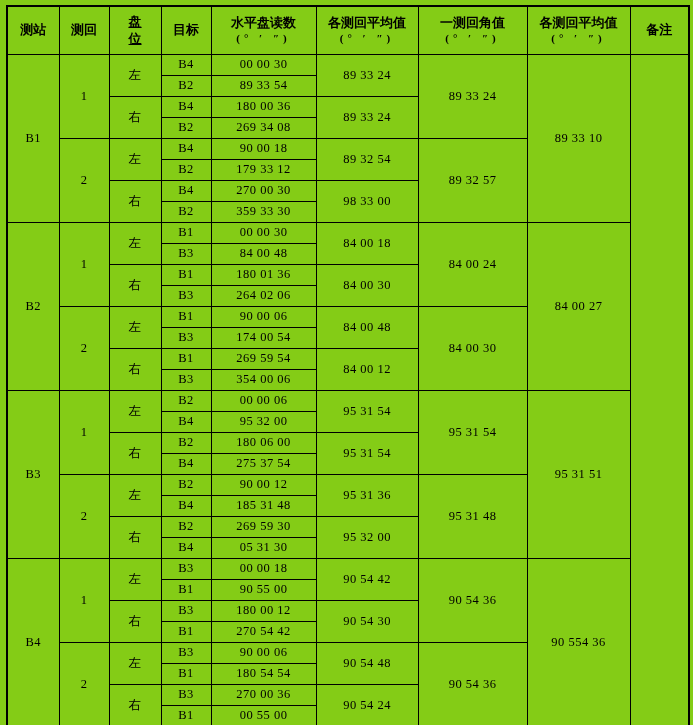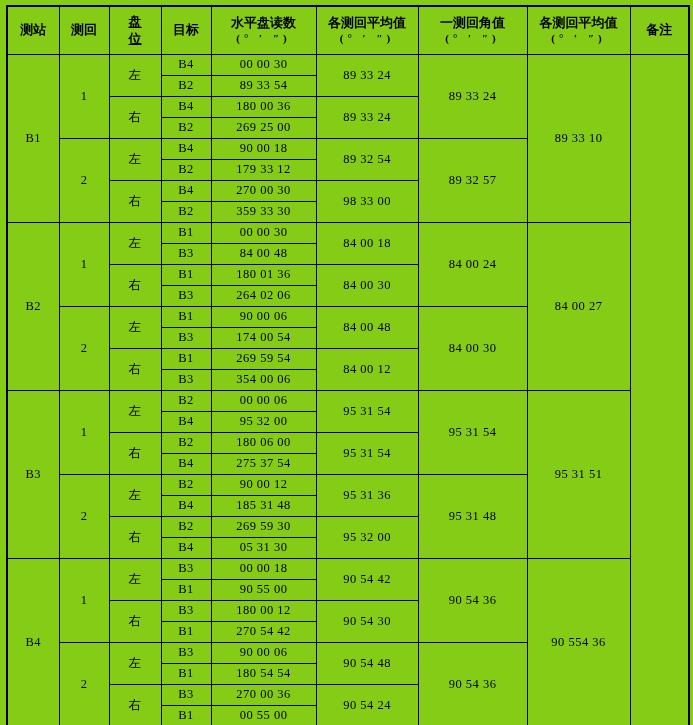--- a/index.html
+++ b/index.html
@@ -123,21 +123,21 @@
           <td>89 33 54</td>
         </tr>
         <tr>
           <td rowspan="2">右</td>
           <td>B4</td>
           <td>180 00 36</td>
           <td rowspan="2">89 33 24</td>
         </tr>
         <tr>
           <td>B2</td>
-          <td>269 25 00</td>
+          <td>269 34 08</td>
         </tr>
         <tr>
           <td rowspan="4">2</td>
           <td rowspan="2">左</td>
           <td>B4</td>
           <td>90 00 18</td>
           <td rowspan="2">89 32 54</td>
           <td rowspan="4">89 32 57</td>
         </tr>
         <tr>

